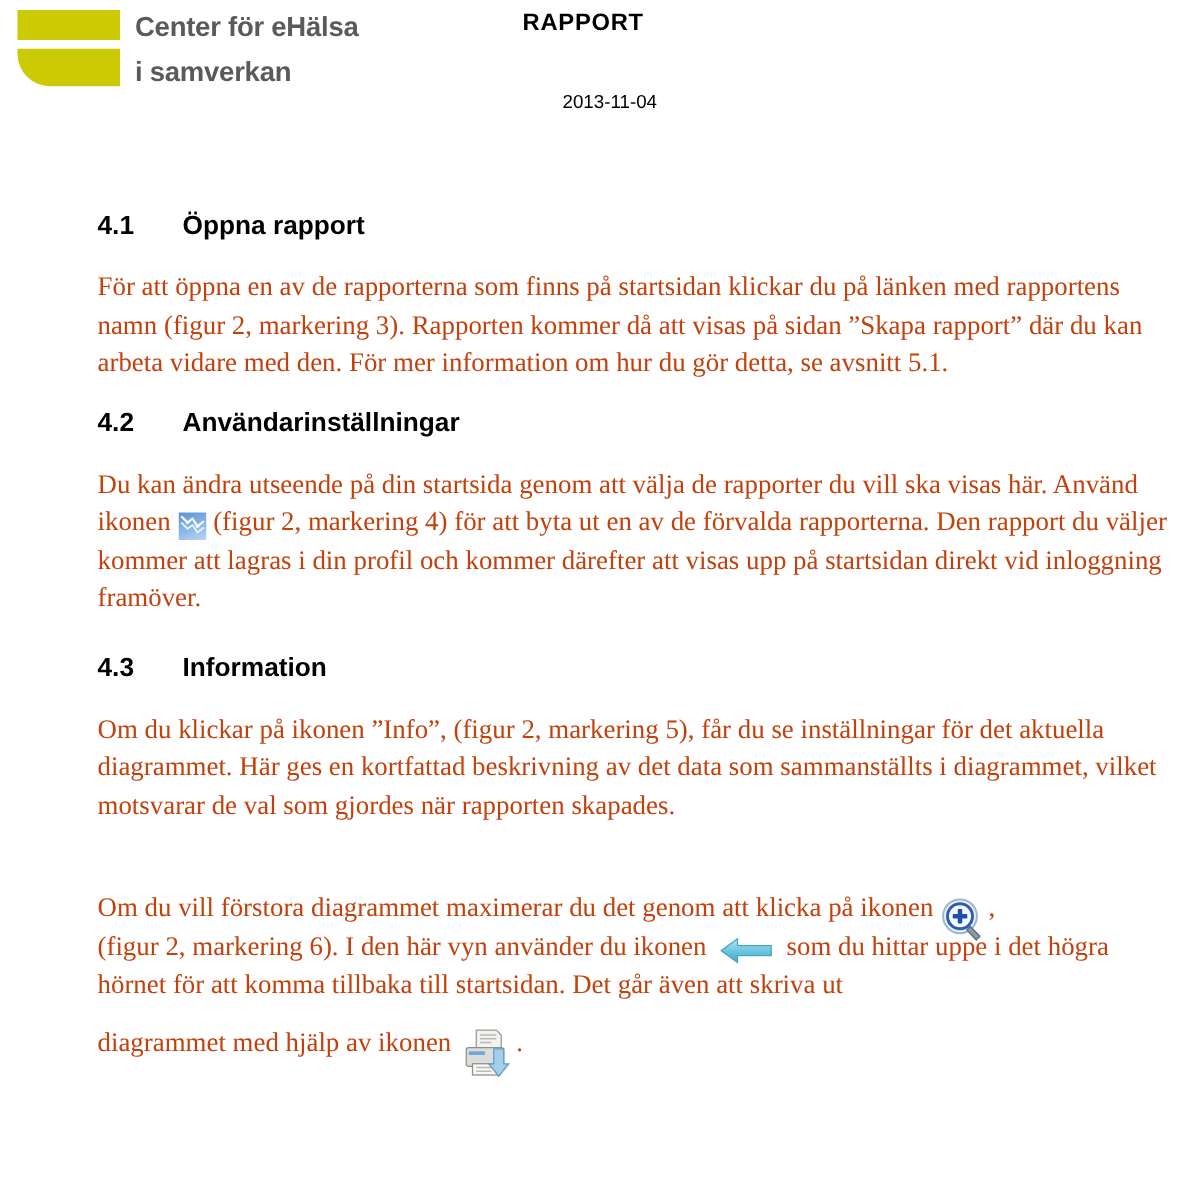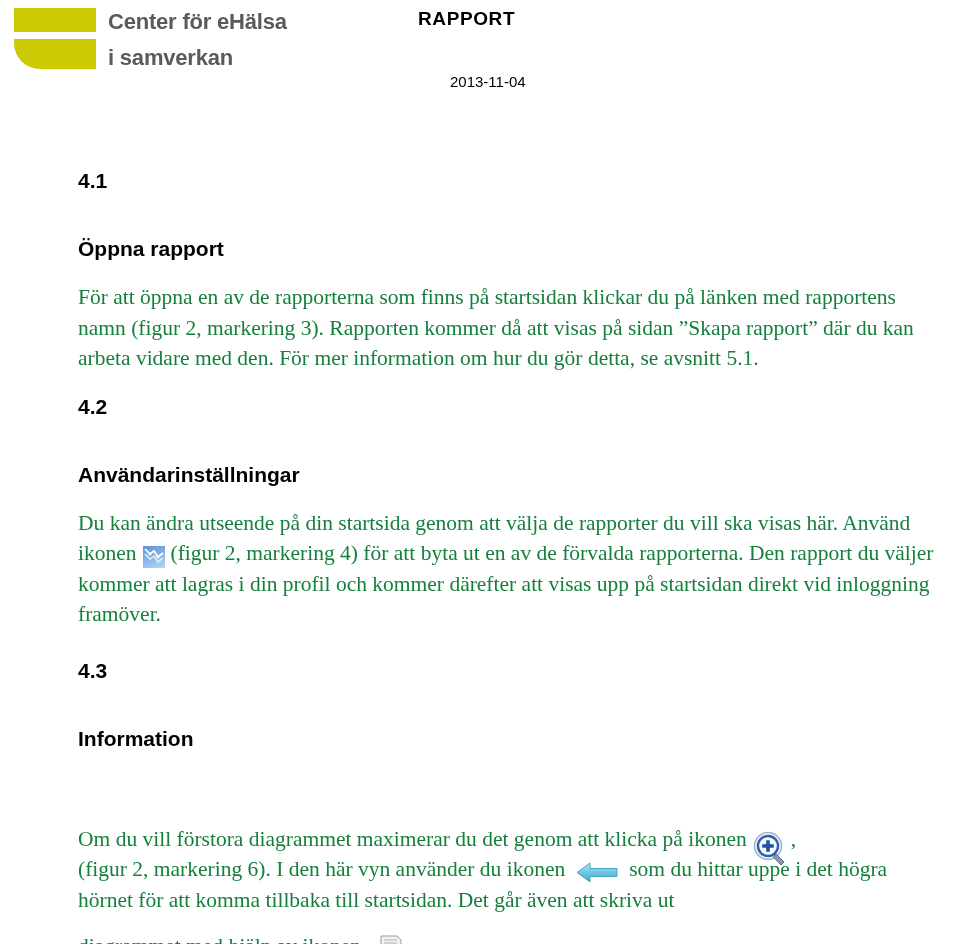--- a/index.html
+++ b/index.html
@@ -102,36 +102,35 @@
   h2.section-heading {
     font-family: "Liberation Sans", "DejaVu Sans", sans-serif;
     font-weight: bold;
     font-size: 21px;
     line-height: 26px;
     margin: 0;
     padding: 0;
     color: #000;
     display: flex;
     align-items: baseline;
-    flex-direction: column;
   }
   h2.section-heading .num {
     display: inline-block;
     width: 68px;
     flex: 0 0 68px;
   }
 
   p.body-text {
     font-family: "Liberation Serif", "DejaVu Serif", serif;
     font-size: 21.5px;
     line-height: 30.5px;
     margin: 0;
     padding: 0;
     text-align: left;
-    color: #15803d;
+    color: #c2410c;
   }
   .sp-16 { height: 16px; }
   .sp-20 { height: 20px; }
   .sp-24 { height: 24px; }
   .sp-28 { height: 28px; }
 
   
   .icon-inline {
     display: inline-block;
     vertical-align: middle;
@@ -213,20 +212,21 @@
         <circle cx="15" cy="11" r="1.4" fill="#ffffff"></circle>
       </svg></span><span>(figur 2, markering 4) för att byta ut en av de förvalda rapporterna. Den rapport du väljer kommer att lagras i din profil och kommer därefter att visas upp på startsidan direkt vid inloggning framöver.</span></p>
 
   <div class="sp-28"></div>
 
   <h2 class="section-heading">
     <span class="num">4.3</span>
     <span>Information</span>
   </h2>
   <div class="sp-20"></div>
+  <p class="body-text">Om du klickar på ikonen ”Info”, (figur 2, markering 5), får du se inställningar för det aktuella diagrammet. Här ges en kortfattad beskrivning av det data som sammanställts i diagrammet, vilket motsvarar de val som gjordes när rapporten skapades.</p>
 
   <div class="sp-28"></div>
 
   <div class="sp-24"></div>
 
   <p class="body-text"><span>Om du vill förstora diagrammet maximerar du det genom att klicka på ikonen</span><span class="icon-inline icon-zoom-in"><svg width="38" height="38" viewBox="0 0 38 38" aria-hidden="true">
         <circle cx="17" cy="16" r="13.5" fill="#eef4fb" stroke="#9fb6cf" stroke-width="1.6"></circle>
         <circle cx="17" cy="16" r="10" fill="#ffffff" stroke="#2f5fae" stroke-width="2.4"></circle>
         <circle cx="17" cy="16" r="8.2" fill="#f4f8fd"></circle>
         <rect x="15.2" y="10.2" width="3.6" height="11.6" rx="0.6" fill="#1f4fa8"></rect>

